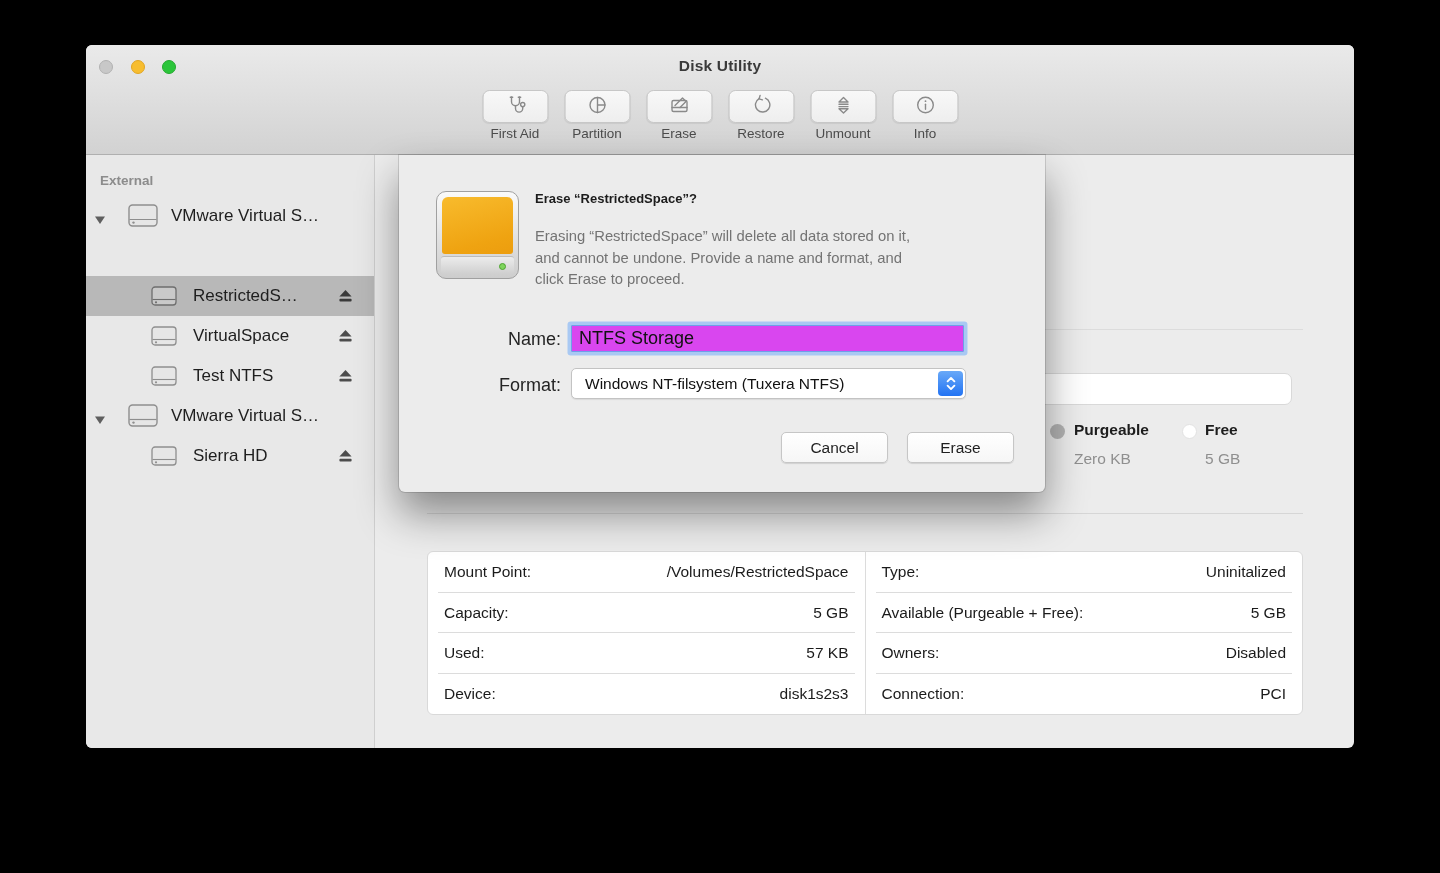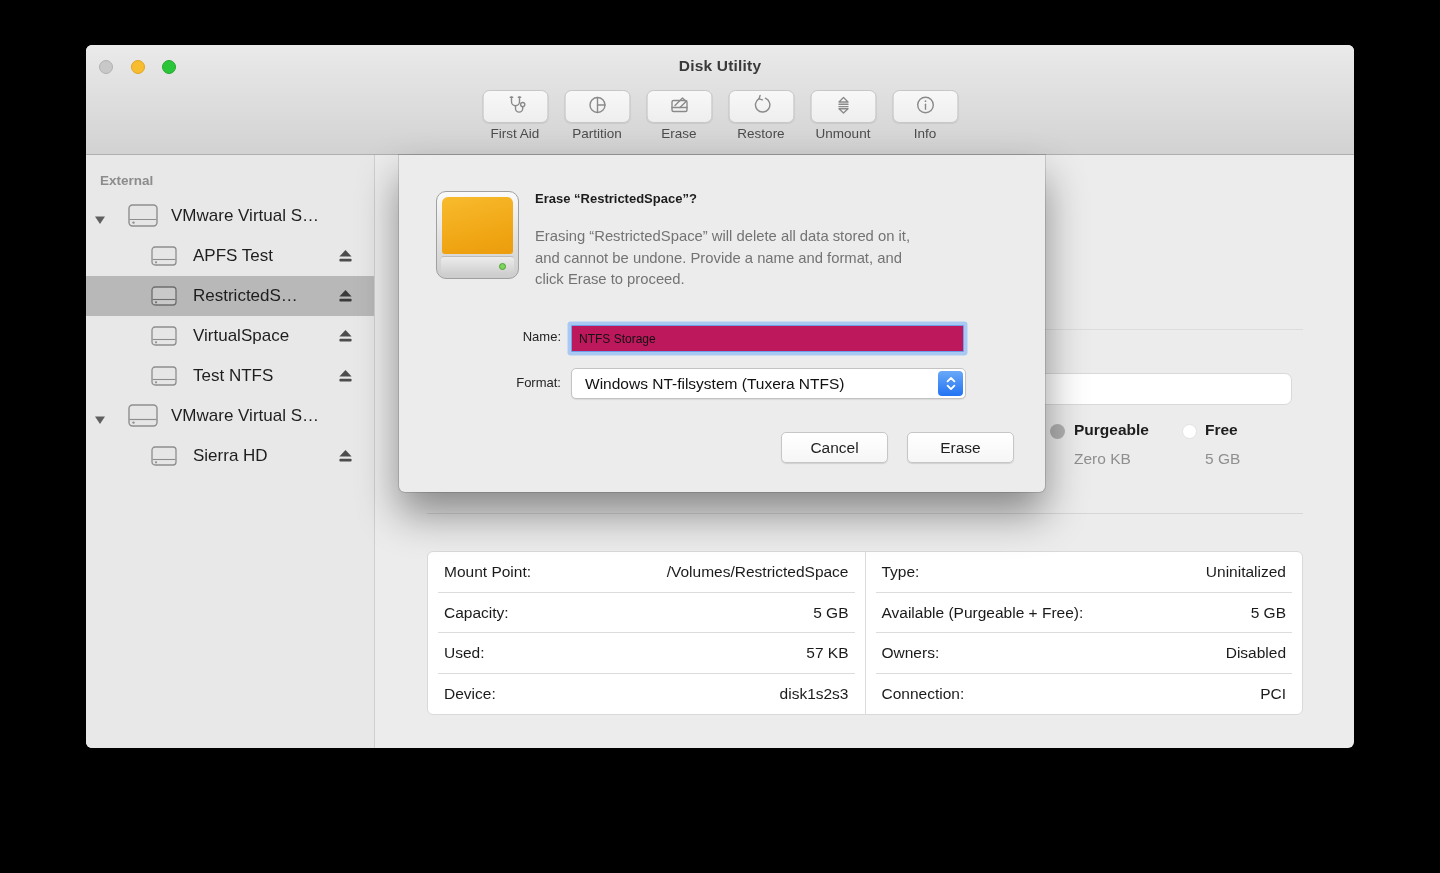--- a/index.html
+++ b/index.html
@@ -106,29 +106,29 @@
   .drive-base{
     position:absolute;left:4px;right:4px;bottom:4px;height:17px;border-radius:3px;
     background:linear-gradient(#ececec,#cfcfcf);border-top:1px solid #bcbcbc;
   }
   .drive-led{
     position:absolute;right:8px;top:6px;width:5px;height:5px;border-radius:50%;
     background:#7ed45c;border:1px solid #4ca330;
   }
   .sheet-title{position:absolute;left:136px;top:36px;font-size:13px;font-weight:700;color:#1c1c1c;}
   .sheet-body{position:absolute;left:136px;top:71px;font-size:14.8px;line-height:21.5px;color:#737373;}
-  .field-label{position:absolute;left:30px;width:132px;text-align:right;font-size:13px;color:#242424;}
+  .field-label{position:absolute;left:30px;width:132px;text-align:right;font-size:18px;color:#242424;}
   .lbl-name{top:174px;}
   .lbl-format{top:220px;}
   .name-input{
     position:absolute;left:172px;top:170px;width:377px;height:25px;
-    background:#be185d;border:1px solid #6f9fe8;border-radius:1px;
+    background:#d946ef;border:1px solid #6f9fe8;border-radius:1px;
     box-shadow:0 0 0 3.5px #a9c9f3;
     font-family:"Liberation Sans","DejaVu Sans",sans-serif;
-    font-size:12px;color:#111;padding:0 7px;outline:none;
+    font-size:18px;color:#111;padding:0 7px;outline:none;
   }
   .popup{
     position:absolute;left:172px;top:213px;width:395px;height:31px;box-sizing:border-box;
     background:#fff;border:1px solid #c3c3c3;border-radius:5px;
     box-shadow:0 1px 1px rgba(0,0,0,.08);
   }
   .popup-text{position:absolute;left:13px;top:0;line-height:29px;font-size:15.5px;color:#111;white-space:nowrap;}
   .popup-cap{
     position:absolute;right:2px;top:2px;bottom:2px;width:25px;border-radius:4px;
     background:linear-gradient(#69a9f8,#2273f3);
@@ -241,36 +241,20 @@
       <span class="dicon l0">
         <svg width="30" height="23" viewBox="0 0 30 23">
             <rect x="1" y="1" width="28" height="21" rx="3.5" fill="#e6e6e6" stroke="#8e8e8e" stroke-width="1.4"></rect>
             <line x1="1.5" y1="15.5" x2="28.5" y2="15.5" stroke="#8e8e8e" stroke-width="1.2"></line>
             <circle cx="5.5" cy="18.6" r="1.2" fill="#8e8e8e"></circle>
           </svg>
       </span>
       <span class="slabel l0">VMware Virtual S…</span>
     </div>
 
-    <div class="srow" style="top:81px">
-      <span class="dicon l1">
-        <svg width="26" height="20" viewBox="0 0 26 20">
-            <rect x="1" y="1" width="24" height="18" rx="3" fill="#e6e6e6" stroke="#8e8e8e" stroke-width="1.3"></rect>
-            <line x1="1.5" y1="13.5" x2="24.5" y2="13.5" stroke="#8e8e8e" stroke-width="1.1"></line>
-            <circle cx="5" cy="16.3" r="1.1" fill="#8e8e8e"></circle>
-          </svg>
-      </span>
-      <span class="slabel l1">APFS Test</span>
-      <span class="eject">
-        <svg width="17" height="16" viewBox="0 0 17 16">
-            <path d="M8.5 2L14.6 8.6H2.4z" fill="#4c4c4c"></path>
-            <rect x="2.4" y="10.8" width="12.2" height="2.7" rx="1" fill="#4c4c4c"></rect>
-          </svg>
-      </span>
-    </div>
 
     <div class="srow selected" style="top:121px">
       <span class="dicon l1">
         <svg width="26" height="20" viewBox="0 0 26 20">
             <rect x="1" y="1" width="24" height="18" rx="3" fill="#c9c9c9" stroke="#6e6e6e" stroke-width="1.3"></rect>
             <line x1="1.5" y1="13.5" x2="24.5" y2="13.5" stroke="#6e6e6e" stroke-width="1.1"></line>
             <circle cx="5" cy="16.3" r="1.1" fill="#6e6e6e"></circle>
           </svg>
       </span>
       <span class="slabel l1">RestrictedS…</span>

